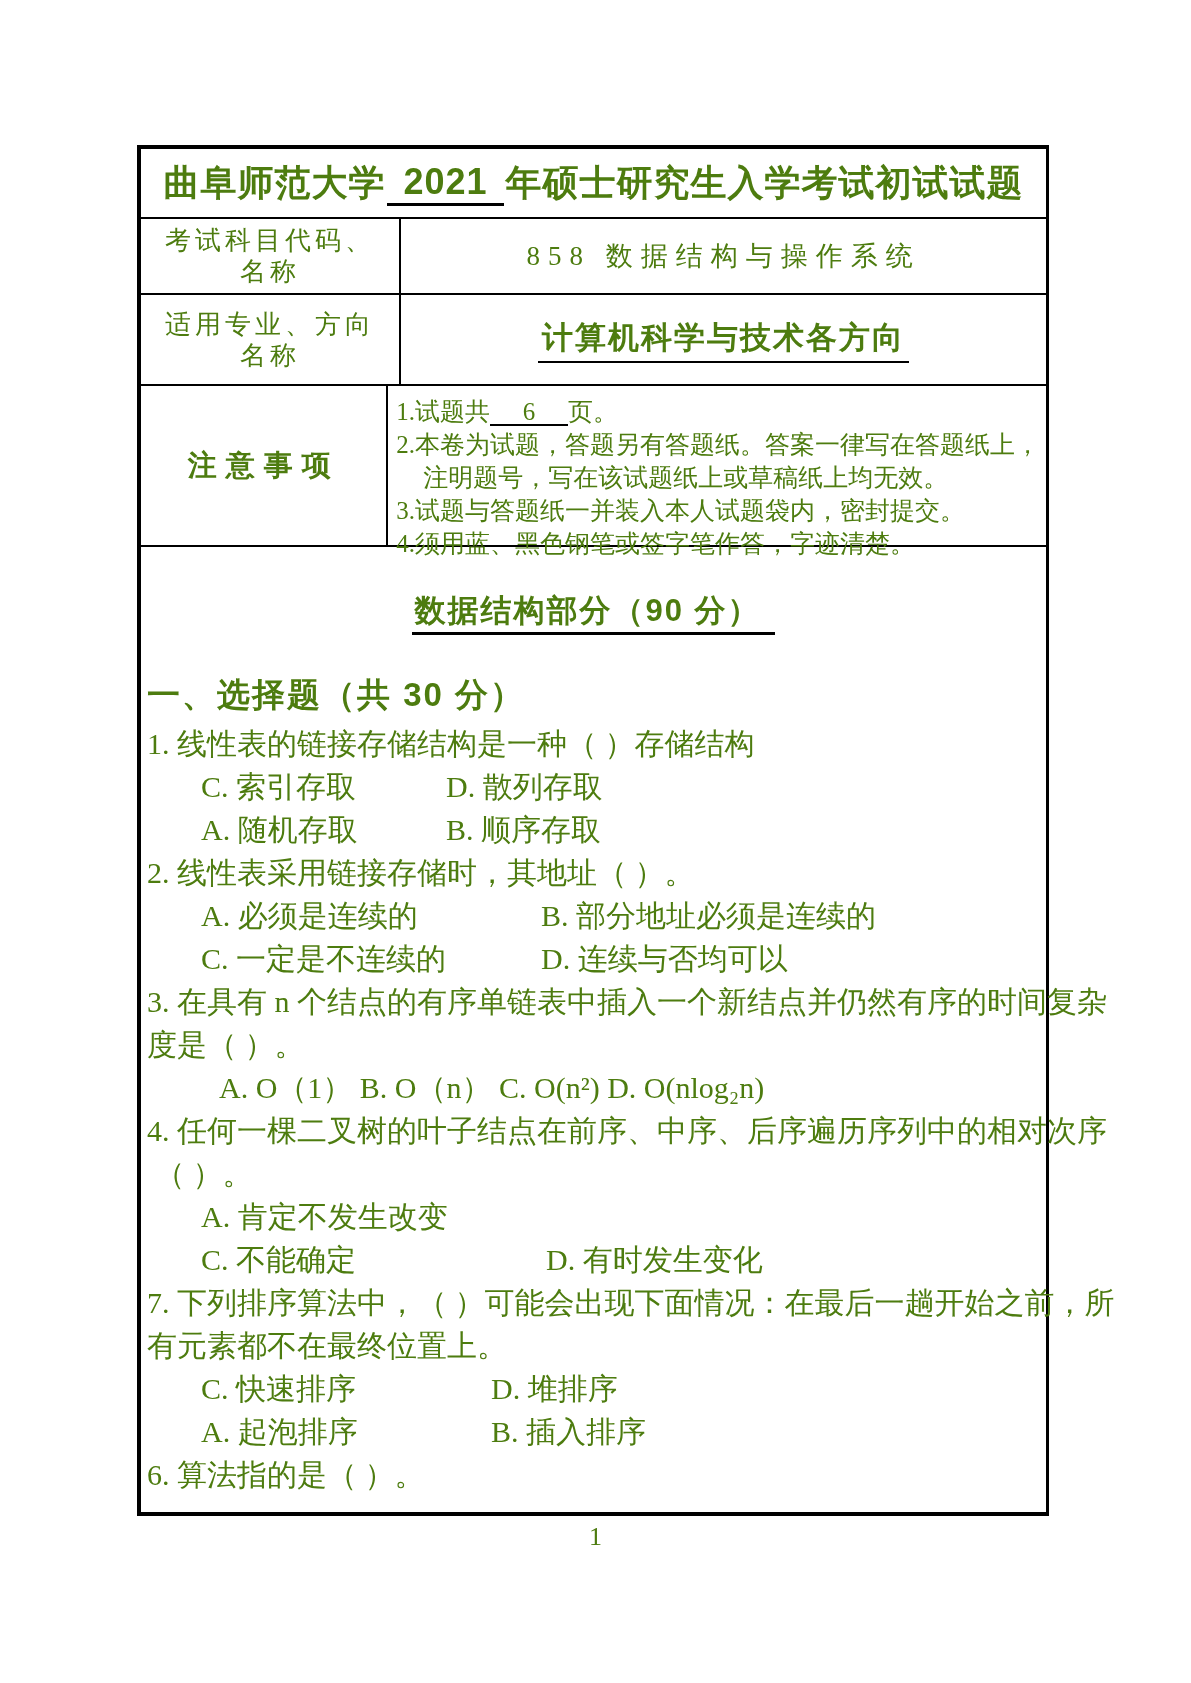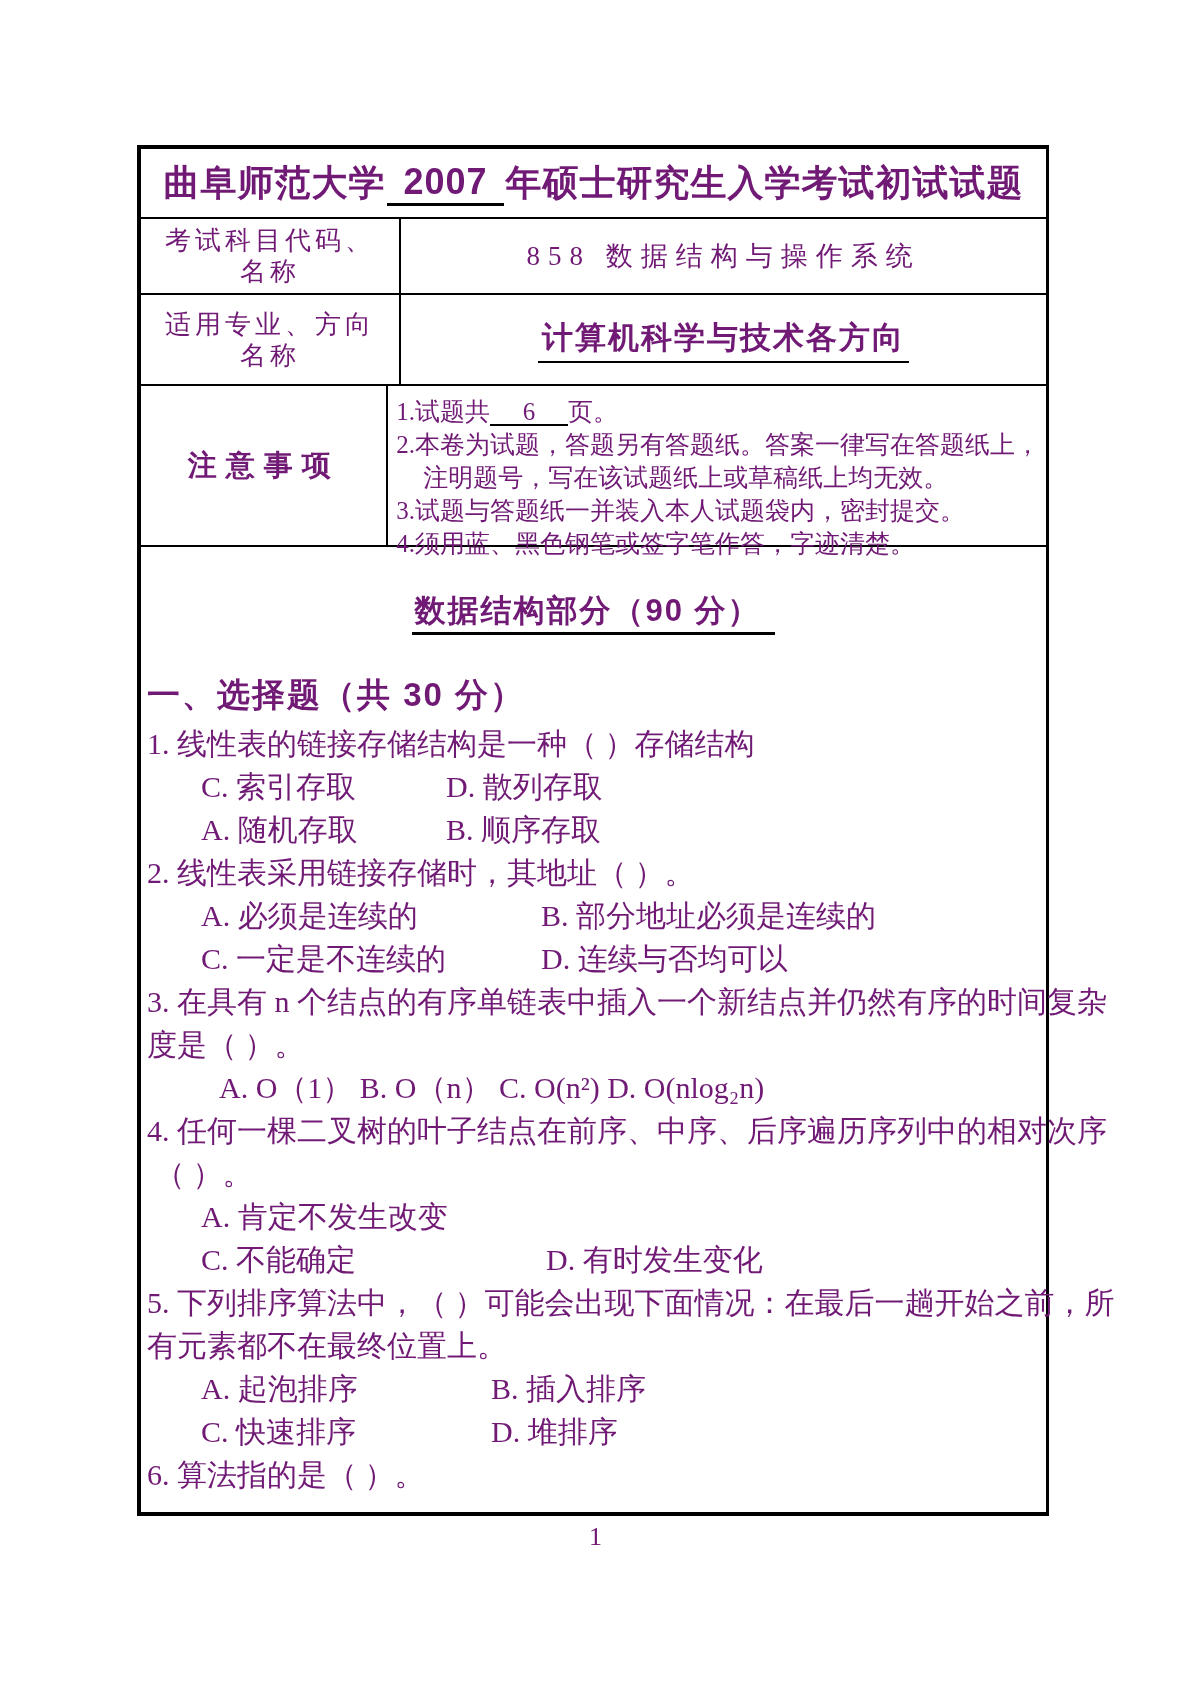--- a/index.html
+++ b/index.html
@@ -1,21 +1,21 @@
 <!DOCTYPE html>
 <html><head>
 <meta charset="utf-8">
 <style>
   html, body { margin: 0; padding: 0; background: #ffffff; }
   .page {
     position: relative;
     width: 1191px;
     height: 1683px;
     background: #ffffff;
-    color: #701a75;
+    color: #4d7c0f;
     font-family: "Liberation Serif", "DejaVu Serif", serif;
     overflow: hidden;
   }
   .sheet {
     position: absolute;
     left: 137px;
     top: 145px;
     width: 912px;
     height: 1371px;
     box-sizing: border-box;
@@ -150,21 +150,21 @@
   }
 </style>
 </head>
 <body>
 
 <div class="page">
   <div class="sheet">
 
     <div class="title-row">
       <span>曲阜师范大学</span>
-        <span class="title-year">2007</span>
+        <span class="title-year">2021</span>
         <span>年硕士研究生入学考试初试试题</span>
     </div>
 
     <div class="info-row row-subject">
       <div class="info-label">
         <span>考试科目代码、</span>
         <span>名称</span>
       </div>
       <div class="info-value">
         <span class="subject-value">858 数据结构与操作系统</span>
@@ -231,30 +231,30 @@
         <div class="q-line">4. 任何一棵二叉树的叶子结点在前序、中序、后序遍历序列中的相对次序</div>
         <div class="q-line q-line2-indent">（ ）。</div>
         <div class="opt-row">
           <span class="opt-a-q4">A. 肯定不发生改变</span>
         </div>
         <div class="opt-row">
           <span class="opt-a-q4">C. 不能确定</span>
           <span>D. 有时发生变化</span>
         </div>
 
-        <div class="q-line">5. 下列排序算法中，（ ）可能会出现下面情况：在最后一趟开始之前，所</div>
+        <div class="q-line">7. 下列排序算法中，（ ）可能会出现下面情况：在最后一趟开始之前，所</div>
         <div class="q-line">有元素都不在最终位置上。</div>
+        <div class="opt-row">
+          <span class="opt-a-q5">C. 快速排序</span>
+          <span>D. 堆排序</span>
+        </div>
         <div class="opt-row">
           <span class="opt-a-q5">A. 起泡排序</span>
           <span>B. 插入排序</span>
         </div>
-        <div class="opt-row">
-          <span class="opt-a-q5">C. 快速排序</span>
-          <span>D. 堆排序</span>
-        </div>
 
         <div class="q-line">6. 算法指的是（ ）。</div>
 
       </div>
     </div>
   </div>
 
   <div class="page-number">1</div>
 </div>
 

